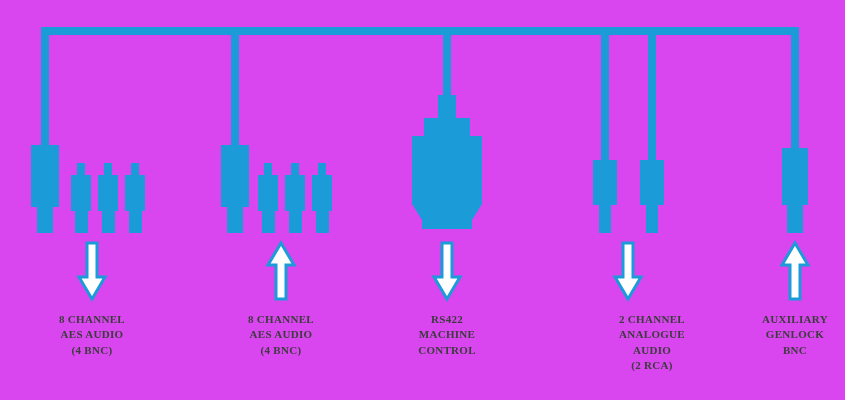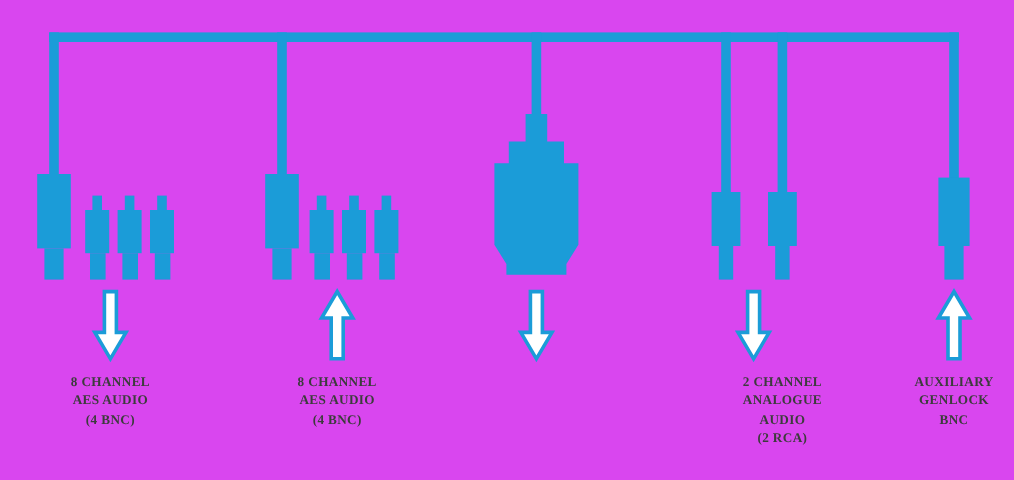--- a/index.html
+++ b/index.html
@@ -93,20 +93,23 @@
       <polygon class="hollow" points="790,299 800,299 800,265 808,265 795,243 782,265 790,265"></polygon>
     </g>
   </svg>
 
   <div class="label" style="left:92px">8 CHANNEL
 AES AUDIO
 (4 BNC)</div>
   <div class="label" style="left:281px">8 CHANNEL
 AES AUDIO
 (4 BNC)</div>
+  <div class="label" style="left:447px">RS422
+MACHINE
+CONTROL</div>
   <div class="label" style="left:652px">2 CHANNEL
 ANALOGUE
 AUDIO
 (2 RCA)</div>
   <div class="label" style="left:795px">AUXILIARY
 GENLOCK
 BNC</div>
 
 </div>
 

